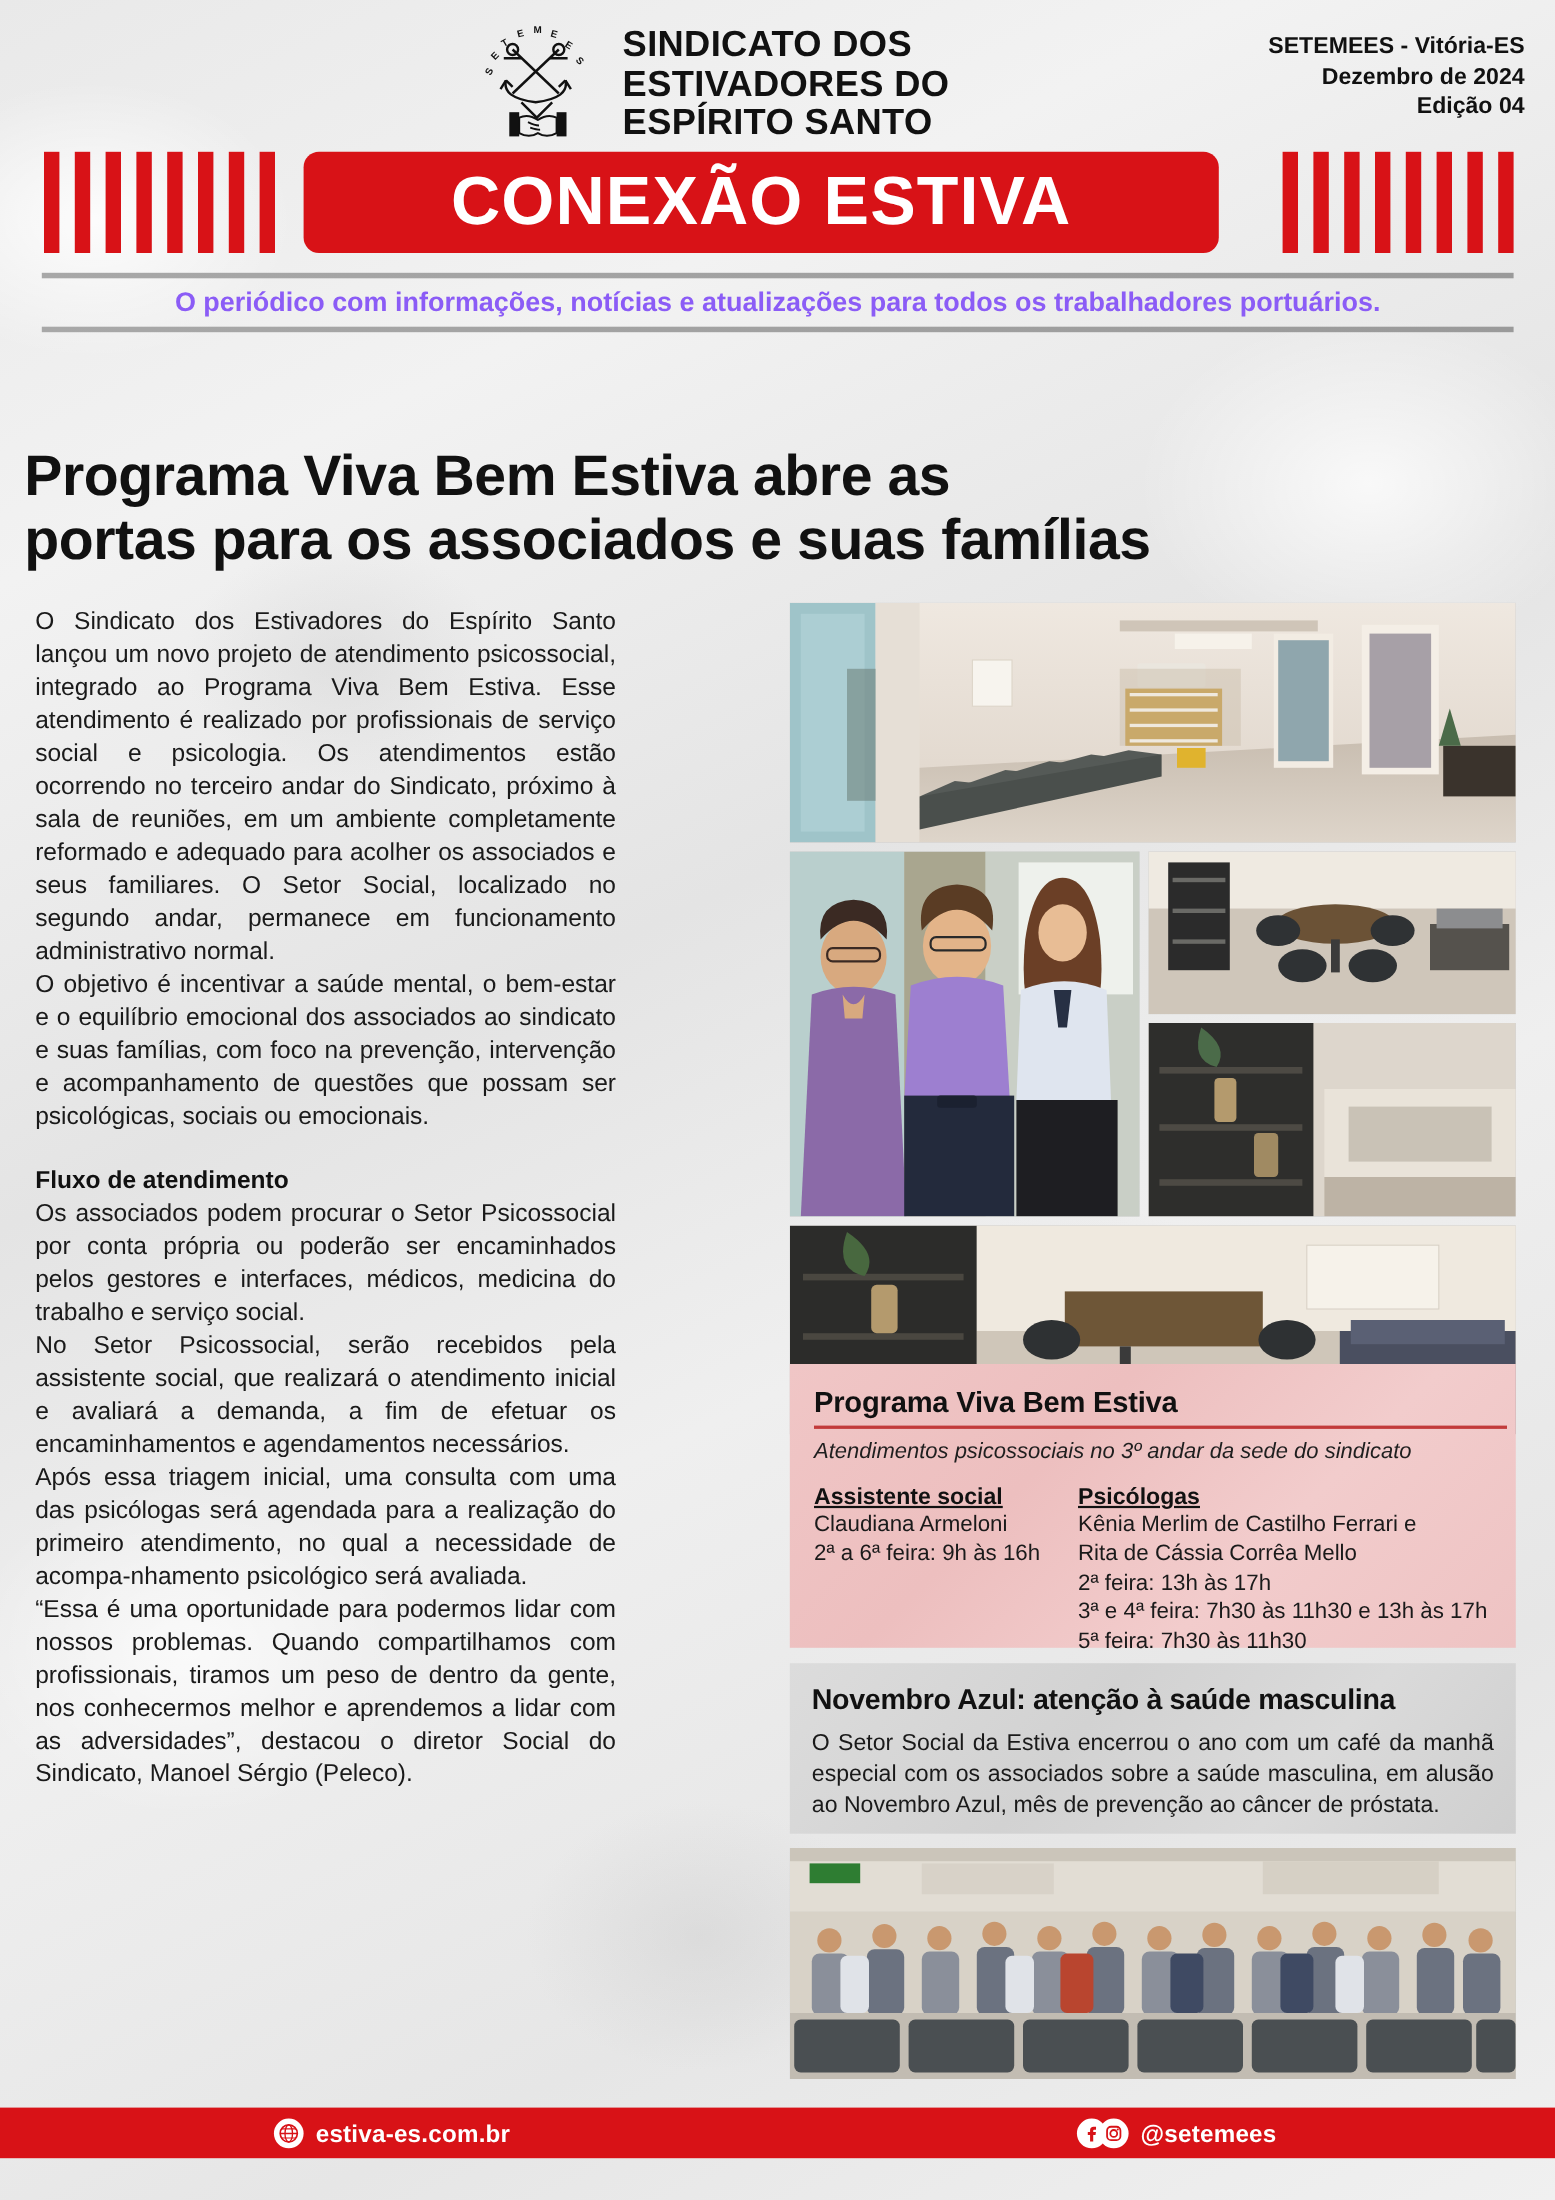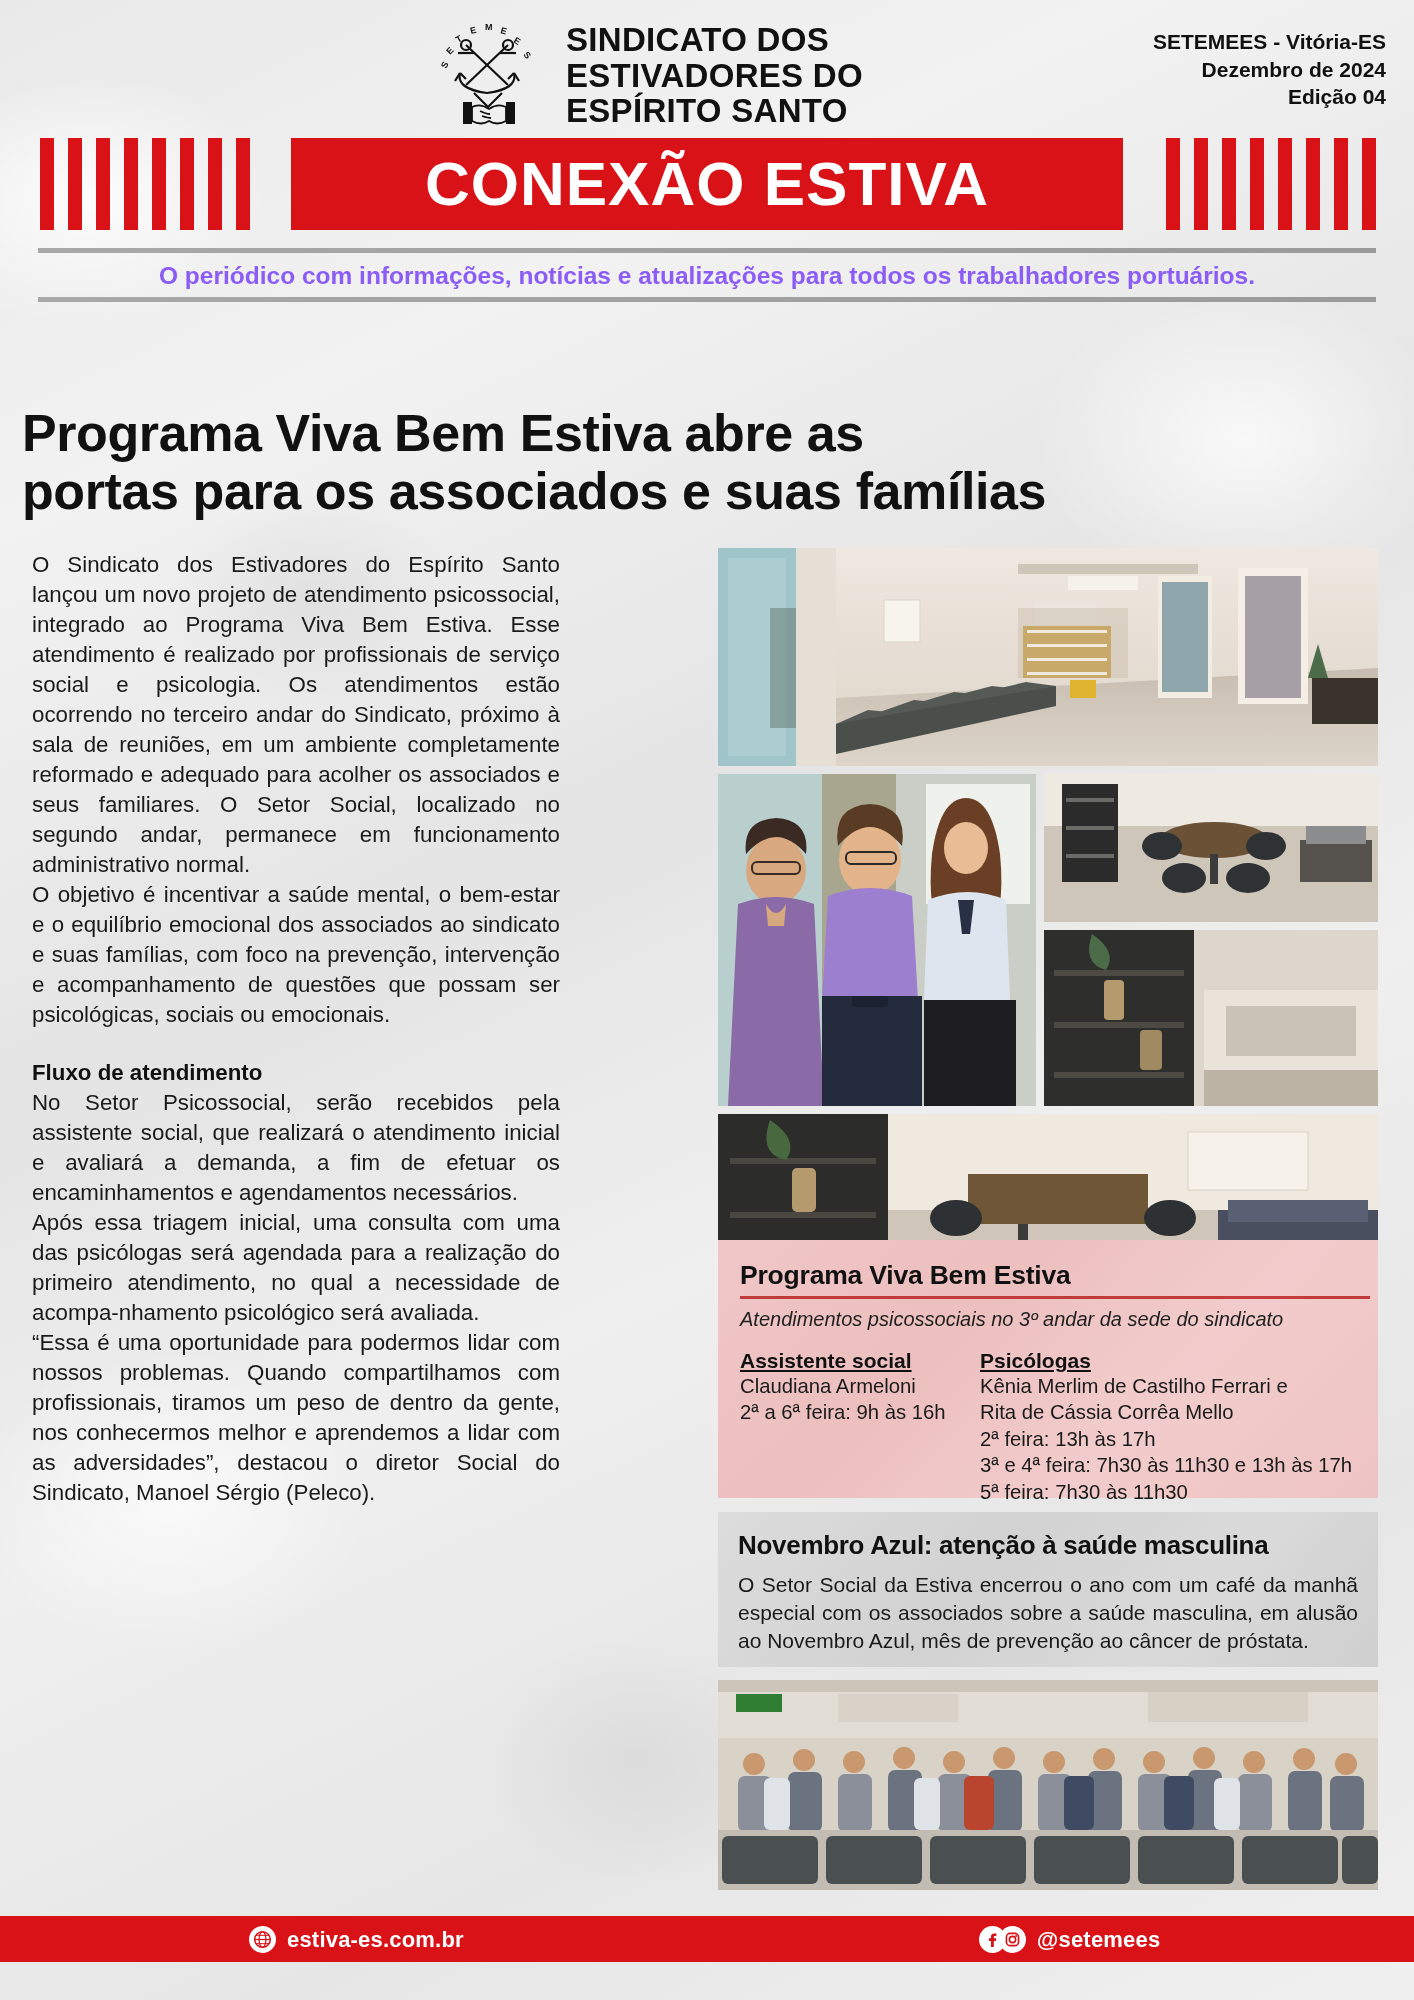--- a/index.html
+++ b/index.html
@@ -46,22 +46,22 @@
 
   
   .banner-wrap {
     position: absolute; top: 138px; left: 0; width: 1414px; height: 92px;
   }
   .bars { position: absolute; top: 0; height: 92px; display: flex; gap: 14px; }
   .bars.left { left: 40px; }
   .bars.right { right: 38px; }
   .bar { width: 14px; height: 92px; background: #d81217; }
   .banner {
-    position: absolute; left: 291px; width: 832px; height: 92px;
-    background: #d81217; display: flex; align-items: center; justify-content: center;
+    position: absolute; left: 276px; width: 832px; height: 92px;
+    background: #d81217; display: flex; align-items: center; justify-content: center; border-radius: 14px;
   }
   .banner-title {
     color: #fff; font-weight: bold; font-size: 62px;
     letter-spacing: 1px; line-height: 1; white-space: nowrap;
   }
 
   
   .tagline-wrap { position: absolute; top: 248px; left: 38px; width: 1338px; }
   .rule { height: 5px; background: linear-gradient(90deg,#a8a8a8,#9a9a9a); }
   .tagline {
@@ -239,20 +239,21 @@
 
 <div class="headline">
   <div>Programa Viva Bem Estiva abre as</div>
   <div>portas para os associados e suas famílias</div>
 </div>
 
 <div class="col-left">
   <p class="body-p">O Sindicato dos Estivadores do Espírito Santo lançou um novo projeto de atendimento psicossocial, integrado ao Programa Viva Bem Estiva. Esse atendimento é realizado por profissionais de serviço social e psicologia. Os atendimentos estão ocorrendo no terceiro andar do Sindicato, próximo à sala de reuniões, em um ambiente completamente reformado e adequado para acolher os associados e seus familiares. O Setor Social, localizado no segundo andar, permanece em funcionamento administrativo normal.</p>
   <p class="body-p">O objetivo é incentivar a saúde mental, o bem-estar e o equilíbrio emocional dos associados ao sindicato e suas famílias, com foco na prevenção, intervenção e acompanhamento de questões que possam ser psicológicas, sociais ou emocionais.</p>
   <div class="sub-head">Fluxo de atendimento</div>
+  <p class="body-p">Os associados podem procurar o Setor Psicossocial por conta própria ou poderão ser encaminhados pelos gestores e interfaces, médicos, medicina do trabalho e serviço social.</p>
   <p class="body-p">No Setor Psicossocial, serão recebidos pela assistente social, que realizará o atendimento inicial e avaliará a demanda, a fim de efetuar os encaminhamentos e agendamentos necessários.</p>
   <p class="body-p">Após essa triagem inicial, uma consulta com uma das psicólogas será agendada para a realização do primeiro atendimento, no qual a necessidade de acompa-nhamento psicológico será avaliada.</p>
   <p class="body-p">“Essa é uma oportunidade para podermos lidar com nossos problemas. Quando compartilhamos com profissionais, tiramos um peso de dentro da gente, nos conhecermos melhor e aprendemos a lidar com as adversidades”, destacou o diretor Social do Sindicato, Manoel Sérgio (Peleco).</p>
 </div>
 
 <div class="photos">
 
   <div class="photo ph-main">
     <svg viewBox="0 0 660 218" width="660" height="218" preserveAspectRatio="none">
       <defs>

